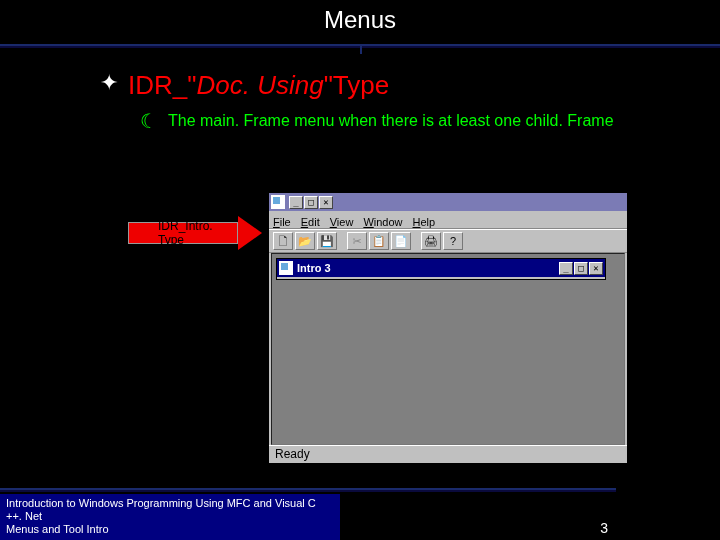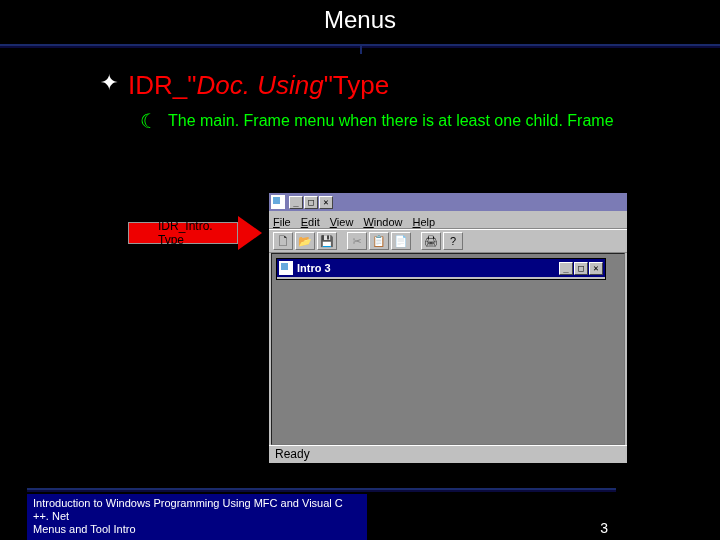--- a/index.html
+++ b/index.html
@@ -93,21 +93,21 @@
     position:absolute; left:4px; top:4px; width:330px; height:22px;
     border:1px solid #000; background:#c0c0c0;
   }
   .child .titlebar { height:18px; }
   .statusbar {
     position:absolute; left:0; right:0; bottom:0; height:18px;
     background:#c0c0c0; border-top:1px solid #fff;
     font-size:12px; color:#000; padding-left:6px; line-height:17px;
   }
   .footer {
-    position:absolute; left:0; bottom:0; width:616px;padding-left:27px;
+    position:absolute; left:0; bottom:0; width:616px;
   }
   .footbar { height:6px; position:relative; }
   .footbar .bar1{position:absolute;top:0;left:0;right:0;height:2px;background:#1a2a6b;}
   .footbar .bar2{position:absolute;top:2px;left:0;right:0;height:2px;background:#0a0a3c;}
   .foot-text {
     background:#000080; color:#fff; font-size:11px;
     padding:3px 6px 4px 6px; line-height:13px;
     display:inline-block; max-width:340px;
     font-family: "Tahoma", sans-serif;
   }

